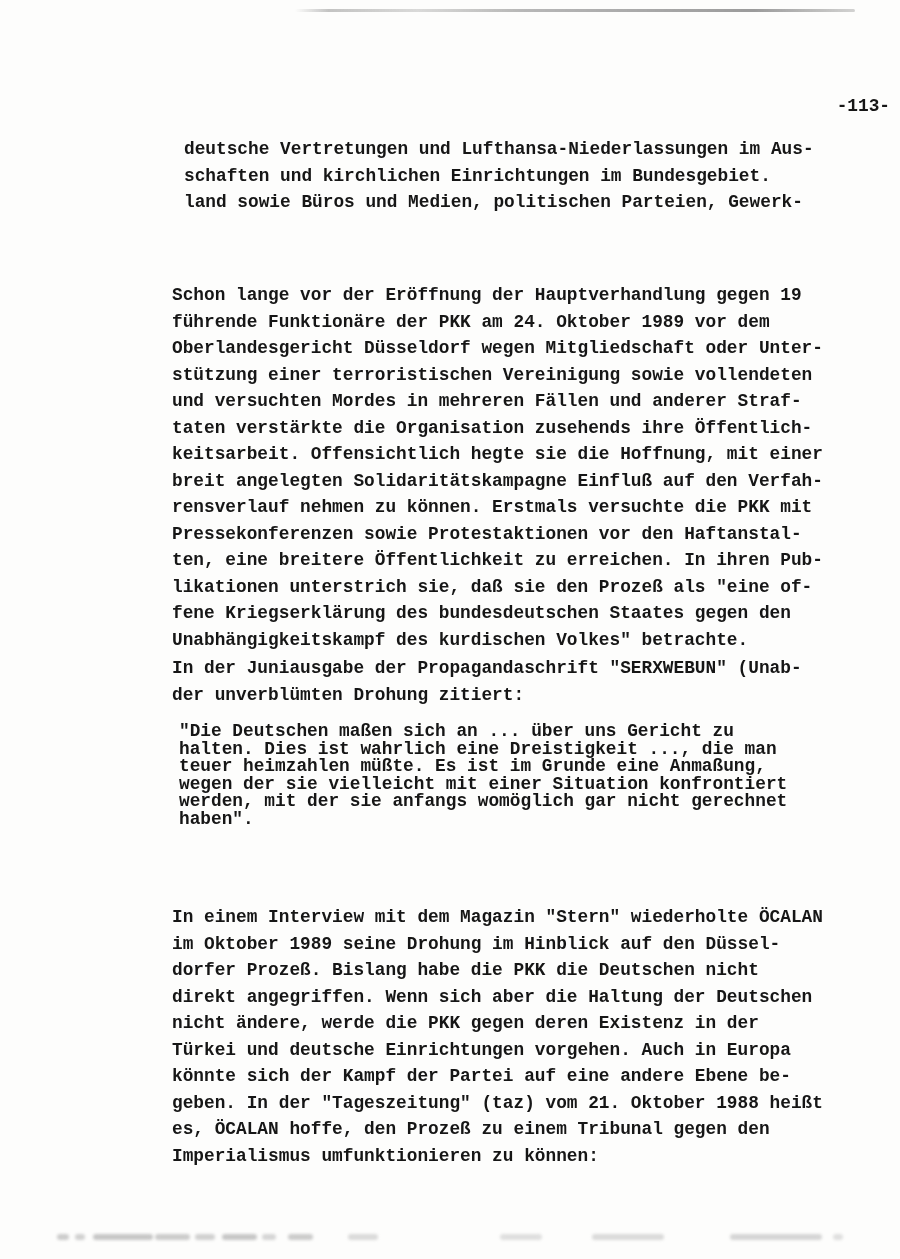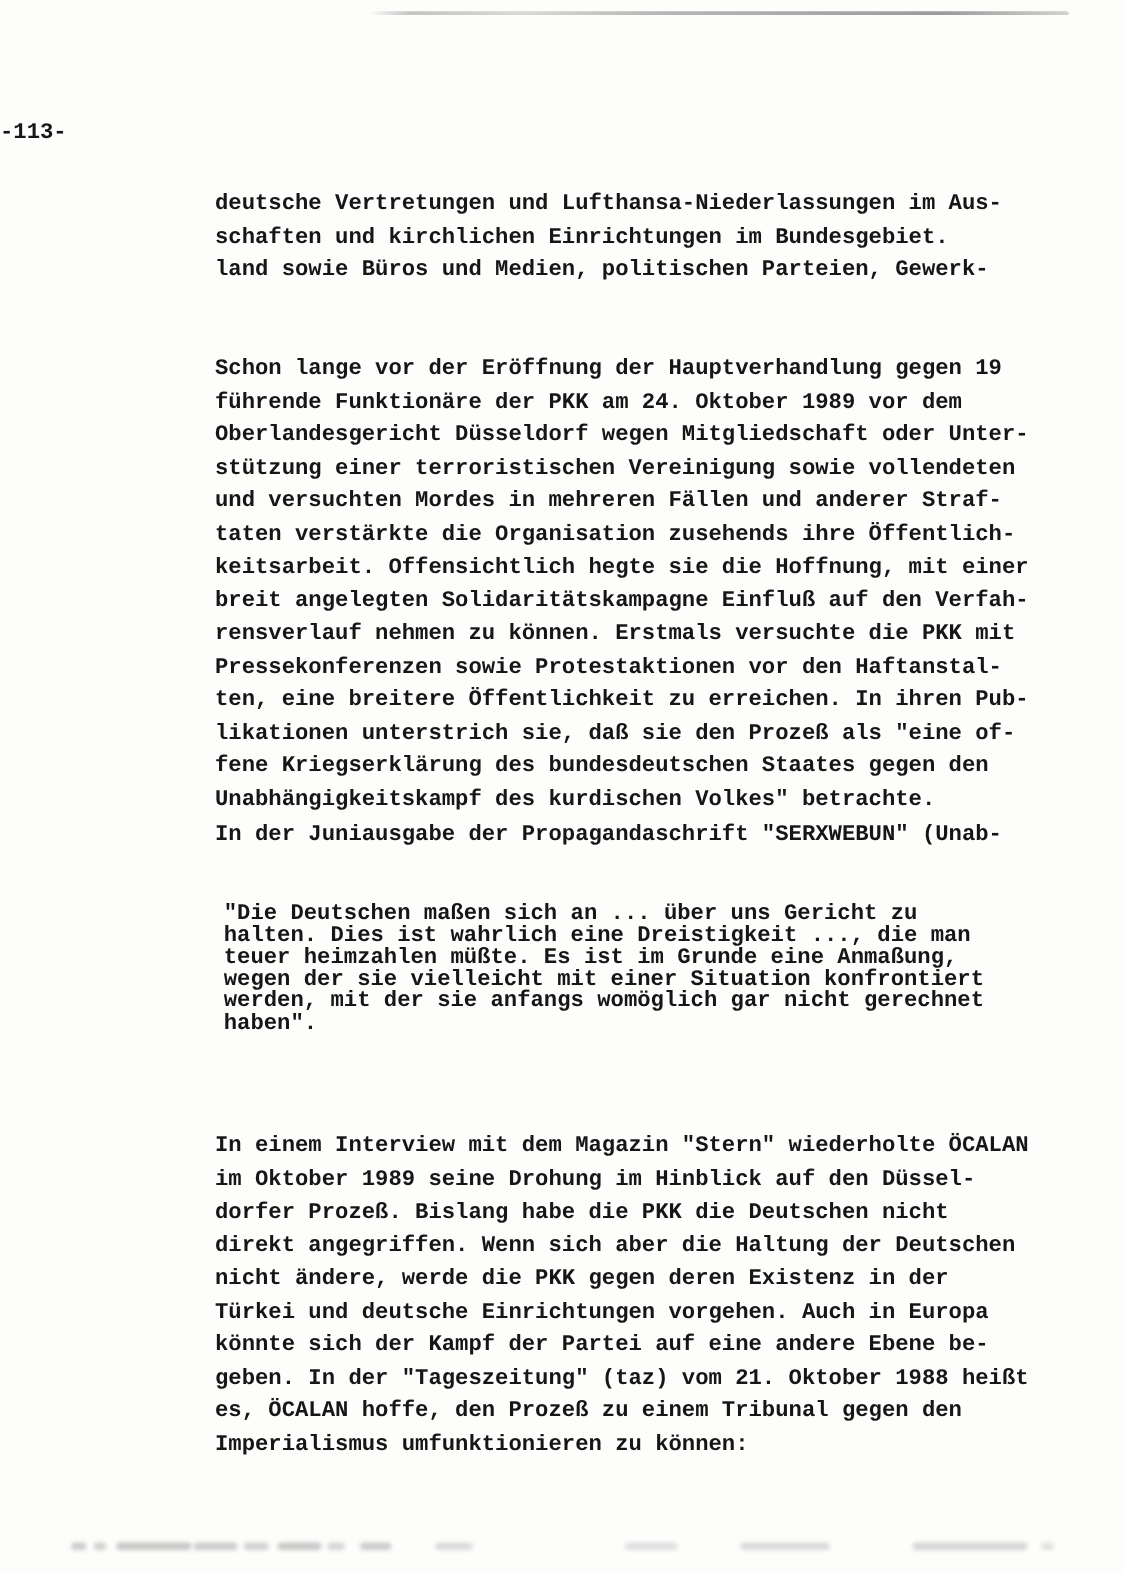--- a/index.html
+++ b/index.html
@@ -15,32 +15,32 @@
     overflow: hidden;
     font-family: "Liberation Mono", monospace;
     font-weight: 700;
     color: #161616;
   }
   .page-number {
     position: absolute;
     top: 96px;
     left: 0;
     width: 890px;
-    text-align: left;
+    text-align: right;
     font-size: 17.8px;
     white-space: pre;
   }
   .para {
     position: absolute;
     left: 172px;
     font-size: 17.8px;
     line-height: 26.5px;
     white-space: pre;
   }
-  .para-0 { top: 150px; }
+  .para-0 { top: 136px; margin-left: 12px; }
   .para-1 { top: 246px; margin-top: 36px; }
   .para-2 { top: 655px; }
   .para-3 { top: 723px; left: 179px; line-height: 17.5px; }
   .para-4 { top: 904px; }
   .tline { white-space: pre; }
 
   
   .top-streak {
     position: absolute;
     top: 9px;
@@ -84,21 +84,21 @@
 <body>
 
 <div class="page">
   <div class="top-streak"></div>
 
   <div class="page-number">-113-</div>
 
   <div id="page-body">
       <div class="para para-0"><div class="tline">deutsche Vertretungen und Lufthansa-Niederlassungen im Aus-</div><div class="tline">schaften und kirchlichen Einrichtungen im Bundesgebiet.</div><div class="tline">land sowie Büros und Medien, politischen Parteien, Gewerk-</div></div>
       <div class="para para-1"><div class="tline">Schon lange vor der Eröffnung der Hauptverhandlung gegen 19</div><div class="tline">führende Funktionäre der PKK am 24. Oktober 1989 vor dem</div><div class="tline">Oberlandesgericht Düsseldorf wegen Mitgliedschaft oder Unter-</div><div class="tline">stützung einer terroristischen Vereinigung sowie vollendeten</div><div class="tline">und versuchten Mordes in mehreren Fällen und anderer Straf-</div><div class="tline">taten verstärkte die Organisation zusehends ihre Öffentlich-</div><div class="tline">keitsarbeit. Offensichtlich hegte sie die Hoffnung, mit einer</div><div class="tline">breit angelegten Solidaritätskampagne Einfluß auf den Verfah-</div><div class="tline">rensverlauf nehmen zu können. Erstmals versuchte die PKK mit</div><div class="tline">Pressekonferenzen sowie Protestaktionen vor den Haftanstal-</div><div class="tline">ten, eine breitere Öffentlichkeit zu erreichen. In ihren Pub-</div><div class="tline">likationen unterstrich sie, daß sie den Prozeß als "eine of-</div><div class="tline">fene Kriegserklärung des bundesdeutschen Staates gegen den</div><div class="tline">Unabhängigkeitskampf des kurdischen Volkes" betrachte.</div></div>
-      <div class="para para-2"><div class="tline">In der Juniausgabe der Propagandaschrift "SERXWEBUN" (Unab-</div></div>
+      <div class="para para-2"><div class="tline">In der Juniausgabe der Propagandaschrift "SERXWEBUN" (Unab-</div><div class="tline">der unverblümten Drohung zitiert:</div></div>
       <div class="para para-3 quote"><div class="tline">"Die Deutschen maßen sich an ... über uns Gericht zu</div><div class="tline">halten. Dies ist wahrlich eine Dreistigkeit ..., die man</div><div class="tline">teuer heimzahlen müßte. Es ist im Grunde eine Anmaßung,</div><div class="tline">wegen der sie vielleicht mit einer Situation konfrontiert</div><div class="tline">werden, mit der sie anfangs womöglich gar nicht gerechnet</div><div class="tline">haben".</div></div>
       <div class="para para-4"><div class="tline">In einem Interview mit dem Magazin "Stern" wiederholte ÖCALAN</div><div class="tline">im Oktober 1989 seine Drohung im Hinblick auf den Düssel-</div><div class="tline">dorfer Prozeß. Bislang habe die PKK die Deutschen nicht</div><div class="tline">direkt angegriffen. Wenn sich aber die Haltung der Deutschen</div><div class="tline">nicht ändere, werde die PKK gegen deren Existenz in der</div><div class="tline">Türkei und deutsche Einrichtungen vorgehen. Auch in Europa</div><div class="tline">könnte sich der Kampf der Partei auf eine andere Ebene be-</div><div class="tline">geben. In der "Tageszeitung" (taz) vom 21. Oktober 1988 heißt</div><div class="tline">es, ÖCALAN hoffe, den Prozeß zu einem Tribunal gegen den</div><div class="tline">Imperialismus umfunktionieren zu können:</div></div>
     </div>
 
   <div class="smudge sm-a"></div>
   <div class="smudge sm-b"></div>
   <div class="smudge sm-c"></div>
   <div class="smudge sm-d"></div>
   <div class="smudge sm-e"></div>
   <div class="smudge sm-f"></div>

